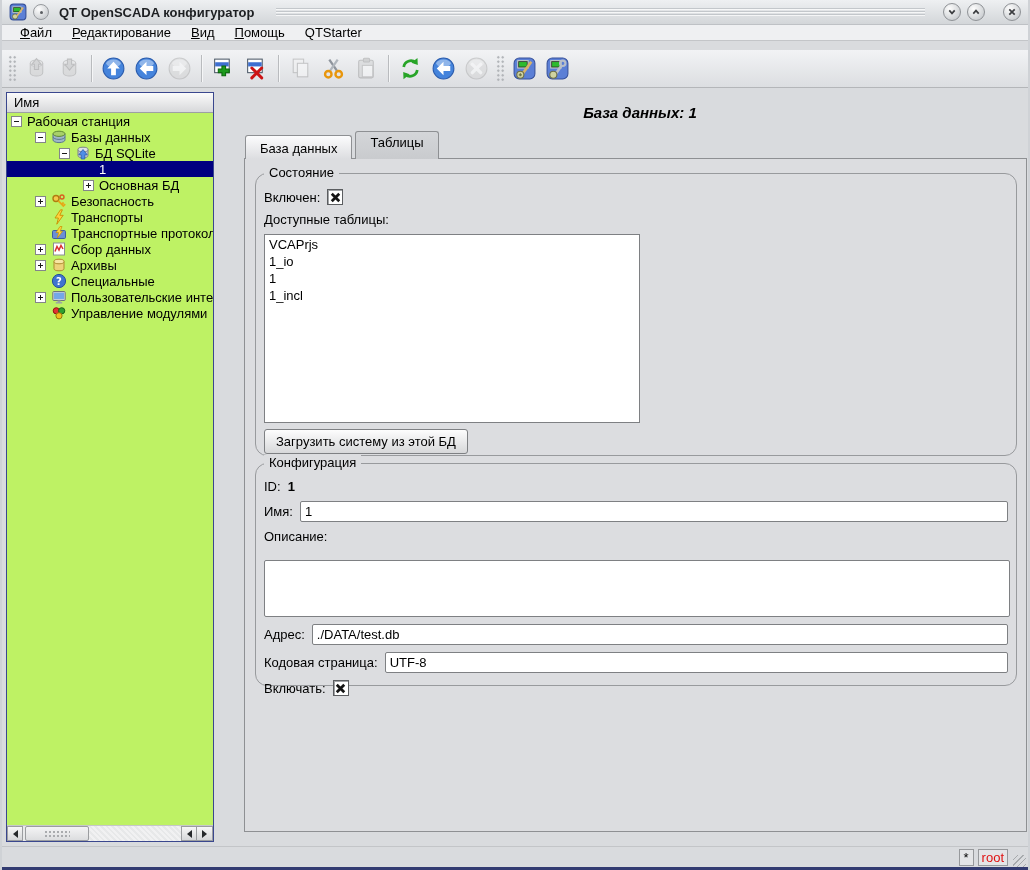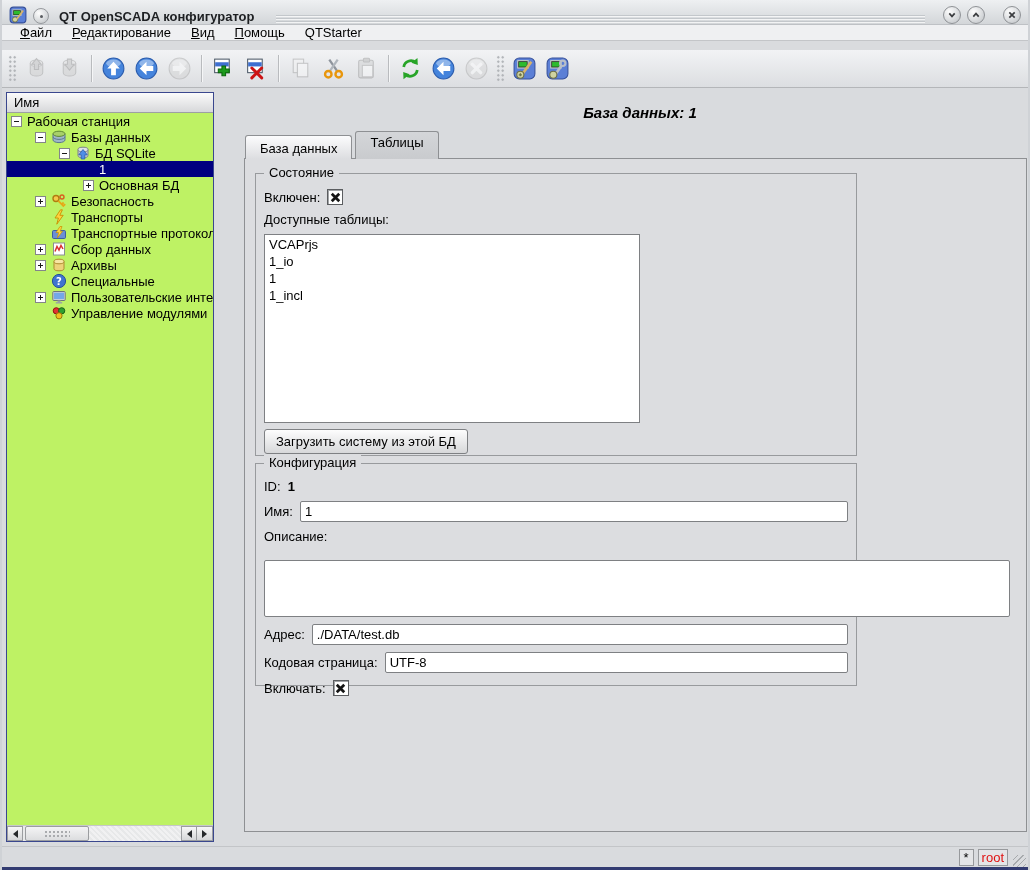--- a/index.html
+++ b/index.html
@@ -6,21 +6,21 @@
   html,body { background:#b8bbc0; }
   .window {
     position:relative; width:1030px; height:870px;
     background:#d9dbde; overflow:hidden;
     font-family:"Liberation Sans", sans-serif; font-size:13px; color:#000;
     border-left:2px solid #cfd2d6; border-right:2px solid #cfd2d6;
   }
   
   .titlebar{position:absolute;left:0;top:0;right:0;height:25px;
     background:linear-gradient(#eef0f2,#d3d6d9);border-bottom:1px solid #bec1c5;
-    display:flex;align-items:flex-end;padding:0 7px;gap:6px;}
+    display:flex;align-items:center;padding:0 7px;gap:6px;}
   .titlebar .app-icon{width:18px;height:18px;flex:none;}
   .titlebar .app-icon svg{width:18px;height:18px;}
   .shade-btn{width:16px;height:16px;border-radius:50%;flex:none;
     background:radial-gradient(circle at 35% 30%,#fdfdfd,#cdd0d3 75%);
     border:1px solid #979a9e;display:flex;align-items:center;justify-content:center;}
   .shade-btn i{width:3px;height:3px;border-radius:50%;background:#5a5d61;}
   .title-text{font-weight:bold;color:#1d1f22;padding:0 4px;white-space:nowrap;}
   .title-lines{flex:1;height:9px;margin:0 12px;
     background:repeating-linear-gradient(to bottom,#c3c7cb 0 1px,rgba(255,255,255,.7) 1px 2px,transparent 2px 3px);}
   .win-btn{width:18px;height:18px;border-radius:50%;flex:none;
@@ -73,21 +73,21 @@
   .scroll-track{flex:1;background:repeating-linear-gradient(45deg,#f1f1f2 0 2px,#e7e8e9 2px 4px);}
   
   .right-panel{position:absolute;left:234px;top:92px;width:808px;height:750px;}
   .panel-title{text-align:center;font-weight:bold;font-style:italic;font-size:15px;margin-top:12px;}
   .tabs{position:absolute;left:9px;top:43px;height:24px;display:flex;align-items:flex-end;z-index:2;}
   .tab{height:28px;padding:3px 14px;margin-right:3px;border:1px solid #8e9093;border-bottom:none;
     border-radius:3px 3px 0 0;background:linear-gradient(#d4d6d9,#c9cbce);cursor:default;white-space:nowrap;}
   .tab.active{height:24px;padding-top:5px;background:linear-gradient(#fcfcfd,#dcdde0);}
   .tab-pane{position:absolute;left:8px;top:66px;width:783px;height:674px;
     border:1px solid #8e9093;background:#dcdde0;}
-  .groupbox{position:absolute;left:10px;width:602px;border:1px solid #989a9d;border-radius:0;}
+  .groupbox{position:absolute;left:10px;width:762px;border:1px solid #989a9d;border-radius:12px;}
   .gb-state{top:14px;height:283px;}
   .gb-config{top:304px;height:223px;}
   .gb-title{position:absolute;top:-9px;left:8px;background:#dcdde0;padding:0 5px;}
   .row{display:flex;align-items:center;margin:0 8px 7px 8px;}
   .row.first{margin-top:15px;}
   .lbl{white-space:nowrap;margin-right:7px;}
   .checkbox{width:16px;height:16px;border:1px solid #5b5d60;background:#fff;flex:none;
     box-shadow:inset 1px 1px 0 #a2a4a7;display:inline-flex;align-items:center;justify-content:center;}
   .checkbox svg{width:11px;height:11px;display:none;}
   .checkbox.checked svg{display:block;}

